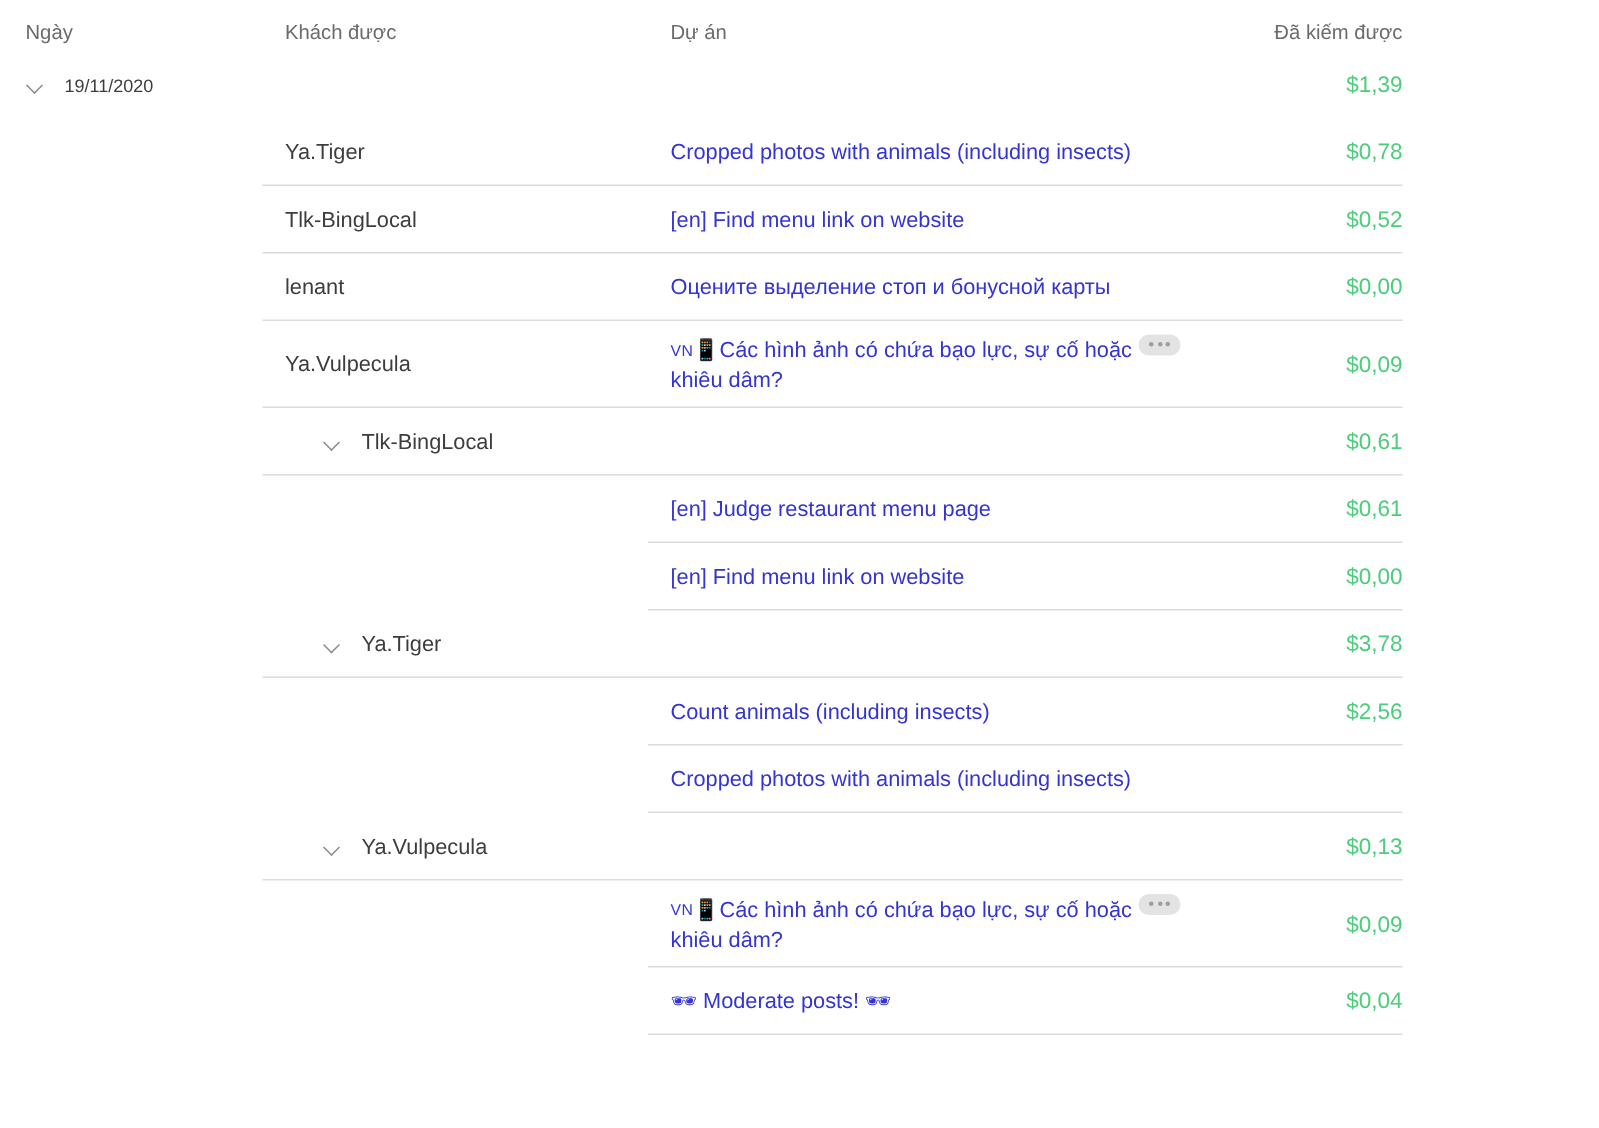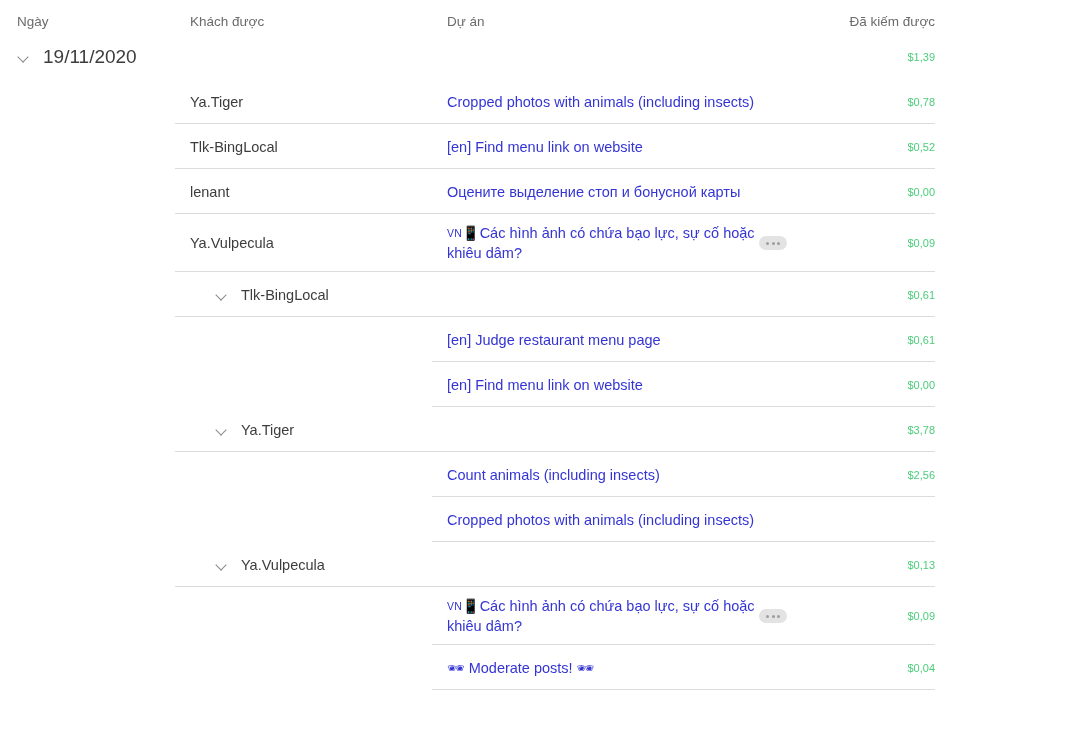--- a/index.html
+++ b/index.html
@@ -62,21 +62,21 @@
     color: #3d3d3d;
     font-weight: 400;
   }
   .c-date    { width: 175px; padding-left: 17px; }
   .c-client  { width: 257px; padding-left: 15px; }
   .c-project { flex: 1;      padding-left: 15px; position: relative; }
   .c-earned  {
     width: 145px; padding-right: 17px;
     justify-content: flex-end;
     color: #4ccd7b;
-    font-size: 11px;
+    font-size: 15px;
     white-space: nowrap;
   }
 
   
   .chev {
     display: inline-block;
     width: 14px; height: 14px;
     margin-right: 12px;
     position: relative;
     flex: 0 0 auto;
@@ -85,37 +85,37 @@
   .chev::before {
     content: "";
     position: absolute;
     left: 2px; top: 3px;
     width: 7px; height: 7px;
     border-right: 1.4px solid #8a8a8a;
     border-bottom: 1.4px solid #8a8a8a;
     transform: rotate(45deg);
   }
 
-  .date-label { font-size: 19px; color: #3d3d3d; text-align: center; }
+  .date-label { font-size: 12px; color: #3d3d3d; text-align: center; }
 
   
   .c-client.indent { padding-left: 40px; }
 
   .link {
     color: #3434d4;
     text-decoration: none;
     font-size: 14.5px;
     line-height: 20px;
     cursor: pointer;
     display: inline;
   }
 
   .project-wrap {
     display: flex;
-    align-items: center;
+    align-items: flex-start;
     width: 100%;
     padding-right: 20px;
   }
   .project-text { max-width: 350px; }
 
   .vn-tag {
     font-size: 10.5px;
     color: #3434d4;
     letter-spacing: .3px;
     vertical-align: 1px;

